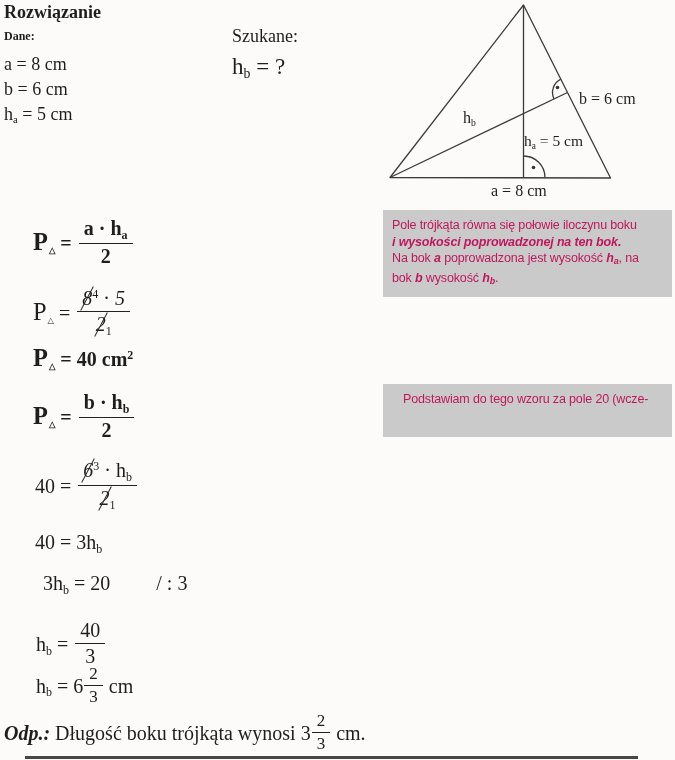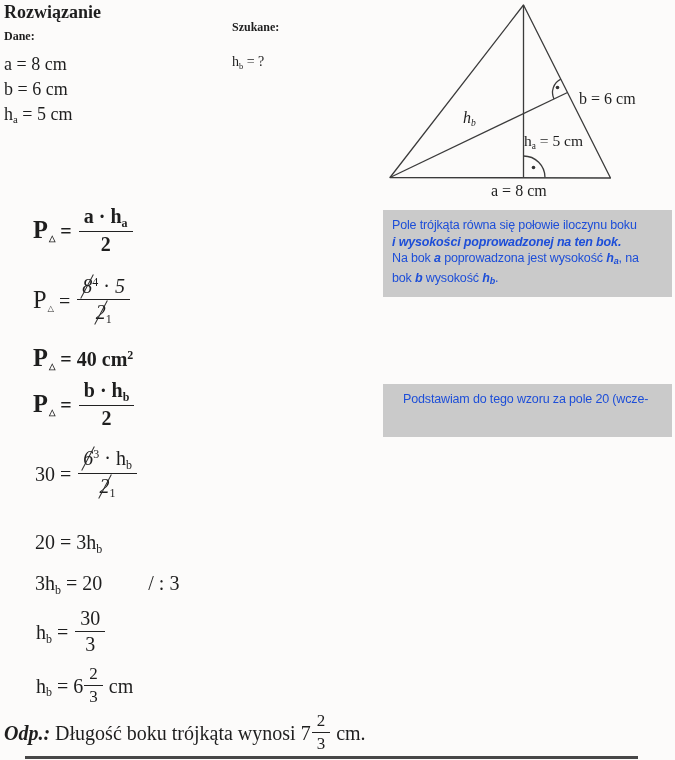--- a/index.html
+++ b/index.html
@@ -5,70 +5,70 @@
   html,body{margin:0;padding:0;background:#fff;}
   .canvas{
     position:relative;width:675px;height:760px;overflow:hidden;
     background:var(--page-bg,#fcfbfa);
     color:var(--ink,#1e1e1e);
     font-family:"Liberation Serif",serif;
   }
   
   .h-title{position:absolute;left:4px;top:2px;font-size:18px;font-weight:bold;}
   .h-dane{position:absolute;left:4px;top:29px;font-size:12px;font-weight:bold;}
-  .h-szuk{position:absolute;left:232px;top:20px;font-size:12px;font-weight:bold;}
+  .h-szuk{position:absolute;left:232px;top:26px;font-size:18px;font-weight:normal;}
   .g-a{position:absolute;left:4px;top:54px;font-size:18px;}
   .g-b{position:absolute;left:4px;top:79px;font-size:18px;}
   .g-ha{position:absolute;left:4px;top:104px;font-size:18px;}
-  .g-hb{position:absolute;left:232px;top:54px;font-size:14px;}
+  .g-hb{position:absolute;left:232px;top:54px;font-size:23px;}
   
   .diagram{position:absolute;left:380px;top:0;width:295px;height:205px;}
   .dlab{position:absolute;font-size:16px;white-space:nowrap;}
   .lab-b{left:579px;top:90px;}
-  .lab-hb{left:463px;top:109px;font-style:italic;}
+  .lab-hb{left:463px;top:109px;}
   .lab-ha{left:524px;top:132px;font-size:15.5px;}
   .lab-a{left:491px;top:182px;}
   
   .note{
     position:absolute;left:383px;width:289px;box-sizing:border-box;
     background:var(--note-bg,#cacaca);
     font-family:"Liberation Sans",sans-serif;
     font-size:12.5px;line-height:16.5px;letter-spacing:-0.15px;
-    padding:7px 9px;color:#1d4ed8;white-space:nowrap;overflow:hidden;
+    padding:7px 9px;color:#be185d;white-space:nowrap;overflow:hidden;
   }
   .note1{top:210px;height:87px;}
   .note2{top:384px;height:53px;padding-left:20px;}
   
   .fx{position:absolute;font-size:20px;line-height:1.15;white-space:nowrap;}
   .bold{font-weight:bold;}
   .f1{left:33px;top:204px;}
   .f2{left:33px;top:274px;}
   .f3{left:33px;top:344px;}
   .f4{left:33px;top:378px;}
   .f5{left:35px;top:446px;}
   .f6{left:35px;top:531px;}
-  .f7{left:35px;top:572px;}
+  .f7{left:43px;top:572px;}
   .f8{left:36px;top:606px;}
   .f9{left:36px;top:667px;}
   .f10{left:4px;top:714px;font-size:20px;}
   
   .sub{font-size:0.6em;vertical-align:-0.3em;}
   .sup{font-size:0.6em;vertical-align:0.55em;}
   .P{font-size:1.22em;}
   .tri{font-size:0.42em;vertical-align:-0.32em;margin-left:1px;}
   .it{font-style:italic;}
   .bb{font-weight:bold;font-style:italic;}
   .bi{font-weight:bold;font-style:italic;}
   .bis{font-weight:bold;font-style:italic;font-size:0.72em;vertical-align:-0.25em;}
   .x{font-style:italic;display:inline-block;position:relative;}
   .x::after{
     content:"";position:absolute;left:50%;top:-10%;height:118%;width:0;
     border-left:1.5px solid #2a2a2a;transform:translateX(-50%) rotate(28deg);
   }
-  .frac{display:inline-block;vertical-align:middle;text-align:center;transform:translateY(-3px);margin:4px 2px;}
+  .frac{display:inline-block;vertical-align:middle;text-align:center;transform:translateY(-3px);margin:16px 2px;}
   .frac .num{display:block;border-bottom:1.4px solid #222;padding:0 5px 1px;}
   .frac .den{display:block;padding-top:1px;}
   .frac.small{font-size:0.85em;margin:0 1px;}
   
   .bottom-rule{position:absolute;left:25px;top:756px;width:613px;height:2.5px;background:var(--rule,#474747);}
 </style>
 </head>
 <body>
 
 <div class="canvas">
@@ -97,21 +97,21 @@
   <div class="dlab lab-ha"><span>h</span><span class="sub">a</span><span> = 5 cm</span></div>
   <div class="dlab lab-a"><span>a = 8 cm</span></div>
 
   <div class="note note1"><span>Pole trójkąta równa się połowie iloczynu boku</span><br><span class="bb">i wysokości poprowadzonej na ten bok.</span><br><span>Na bok </span><span class="bi">a</span><span> poprowadzona jest wysokość </span><span class="bi">h</span><span class="bis">a</span><span>, na</span><br><span>bok </span><span class="bi">b</span><span> wysokość </span><span class="bi">h</span><span class="bis">b</span><span>.</span></div>
   <div class="note note2"><span>Podstawiam do tego wzoru za pole 20 (wcze-</span><br></div>
 
   <div class="fx f1 bold"><span class="P">P</span><span class="tri">△</span><span> = </span><span class="frac"><span class="num"><span>a · h</span><span class="sub">a</span></span><span class="den"><span>2</span></span></span></div>
   <div class="fx f2"><span class="P">P</span><span class="tri">△</span><span> = </span><span class="frac"><span class="num"><span class="x">8</span><span class="sup">4</span><span> · </span><span class="it">5</span></span><span class="den"><span class="x">2</span><span class="sub">1</span></span></span></div>
   <div class="fx f3 bold"><span class="P">P</span><span class="tri">△</span><span> = 40 cm</span><span class="sup">2</span></div>
   <div class="fx f4 bold"><span class="P">P</span><span class="tri">△</span><span> = </span><span class="frac"><span class="num"><span>b · h</span><span class="sub">b</span></span><span class="den"><span>2</span></span></span></div>
-  <div class="fx f5"><span>30 = </span><span class="frac"><span class="num"><span class="x">6</span><span class="sup">3</span><span> · h</span><span class="sub">b</span></span><span class="den"><span class="x">2</span><span class="sub">1</span></span></span></div>
-  <div class="fx f6"><span>20 = 3h</span><span class="sub">b</span></div>
+  <div class="fx f5"><span>40 = </span><span class="frac"><span class="num"><span class="x">6</span><span class="sup">3</span><span> · h</span><span class="sub">b</span></span><span class="den"><span class="x">2</span><span class="sub">1</span></span></span></div>
+  <div class="fx f6"><span>40 = 3h</span><span class="sub">b</span></div>
   <div class="fx f7"><span>3h</span><span class="sub">b</span><span> = 20</span><span style="display: inline-block; width: 46px;"></span><span>/ : 3</span></div>
-  <div class="fx f8"><span>h</span><span class="sub">b</span><span> = </span><span class="frac"><span class="num"><span>30</span></span><span class="den"><span>3</span></span></span></div>
+  <div class="fx f8"><span>h</span><span class="sub">b</span><span> = </span><span class="frac"><span class="num"><span>40</span></span><span class="den"><span>3</span></span></span></div>
   <div class="fx f9"><span>h</span><span class="sub">b</span><span> = 6</span><span class="frac small"><span class="num"><span>2</span></span><span class="den"><span>3</span></span></span><span> cm</span></div>
-  <div class="fx f10"><span class="bb">Odp.: </span><span>Długość boku trójkąta wynosi 7</span><span class="frac small"><span class="num"><span>2</span></span><span class="den"><span>3</span></span></span><span> cm.</span></div>
+  <div class="fx f10"><span class="bb">Odp.: </span><span>Długość boku trójkąta wynosi 3</span><span class="frac small"><span class="num"><span>2</span></span><span class="den"><span>3</span></span></span><span> cm.</span></div>
 
   <div class="bottom-rule"></div>
 </div>
 
 </body></html>

